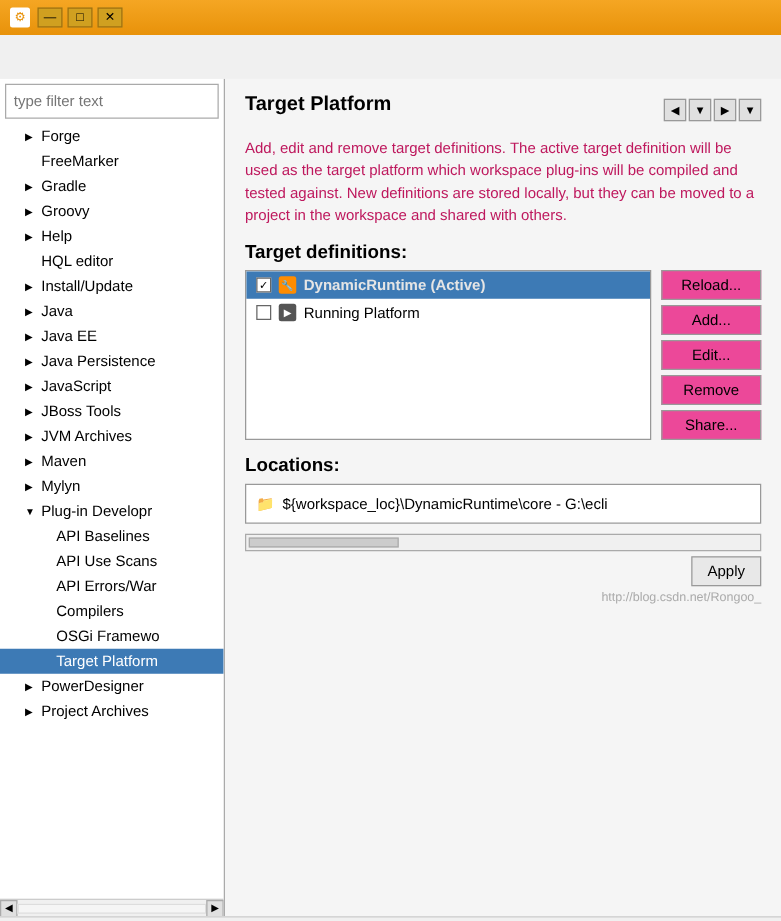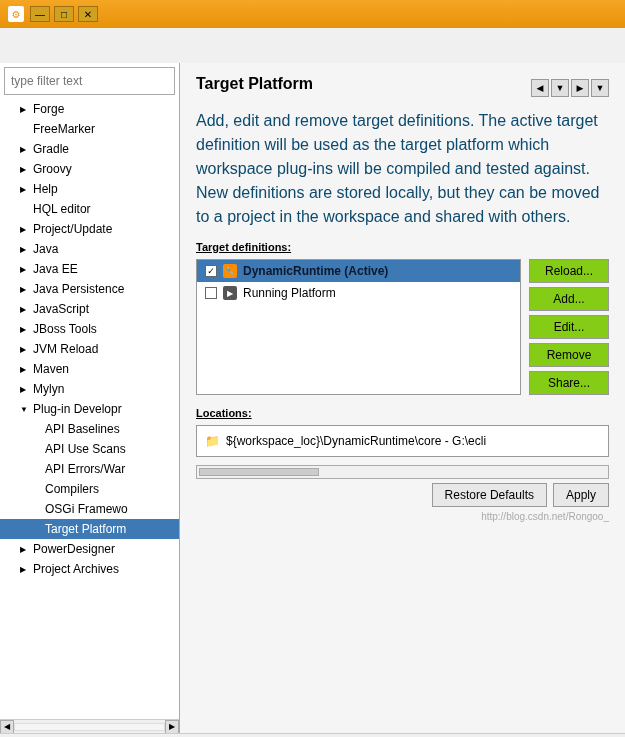--- a/index.html
+++ b/index.html
@@ -165,32 +165,31 @@
       background: #e0e0e0;
       border: 1px solid #999;
       display: flex;
       align-items: center;
       justify-content: center;
       cursor: pointer;
       font-size: 9px;
     }
 
     .description-text {
-      font-size: 16px;
-      color: #0c4a6e;
+      font-size: 12px;
+      color: #be185d;
       line-height: 1.5;
       margin-bottom: 12px;
     }
 
     .section-label {
-      font-size: 11px;
+      font-size: 15px;
       font-weight: bold;
       margin-bottom: 6px;
       color: #000;
-      text-decoration: underline;
     }
 
     
     .target-area {
       display: flex;
       gap: 8px;
       margin-bottom: 12px;
     }
 
     .target-list {
@@ -251,21 +250,21 @@
 
     .target-buttons {
       display: flex;
       flex-direction: column;
       gap: 4px;
       width: 80px;
     }
 
     .action-btn {
       padding: 4px 8px;
-      background: #84cc16;
+      background: #ec4899;
       border: 1px solid #999;
       cursor: pointer;
       font-size: 12px;
       text-align: center;
       width: 100%;
     }
 
     
     .locations-section { margin-bottom: 8px; }
 
@@ -421,21 +420,21 @@
         <div class="tree-item indent1">
           <span class="tree-arrow">▶</span>
           <span>Help</span>
         </div>
         <div class="tree-item indent1">
           <span class="tree-arrow"></span>
           <span>HQL editor</span>
         </div>
         <div class="tree-item indent1">
           <span class="tree-arrow">▶</span>
-          <span>Project/Update</span>
+          <span>Install/Update</span>
         </div>
         <div class="tree-item indent1">
           <span class="tree-arrow">▶</span>
           <span>Java</span>
         </div>
         <div class="tree-item indent1">
           <span class="tree-arrow">▶</span>
           <span>Java EE</span>
         </div>
         <div class="tree-item indent1">
@@ -445,21 +444,21 @@
         <div class="tree-item indent1">
           <span class="tree-arrow">▶</span>
           <span>JavaScript</span>
         </div>
         <div class="tree-item indent1">
           <span class="tree-arrow">▶</span>
           <span>JBoss Tools</span>
         </div>
         <div class="tree-item indent1">
           <span class="tree-arrow">▶</span>
-          <span>JVM Reload</span>
+          <span>JVM Archives</span>
         </div>
         <div class="tree-item indent1">
           <span class="tree-arrow">▶</span>
           <span>Maven</span>
         </div>
         <div class="tree-item indent1">
           <span class="tree-arrow">▶</span>
           <span>Mylyn</span>
         </div>
         <div class="tree-item indent1">
@@ -523,21 +522,21 @@
         <p class="description-text">Add, edit and remove target definitions.  The active target definition will be used as the target platform which workspace plug-ins will be compiled and tested against.  New definitions are stored locally, but they can be moved to a project in the workspace and shared with others.</p>
 
         <div class="section-label">Target definitions:</div>
 
         <div class="target-area">
           <div class="target-list">
 
             <div class="target-list-item selected">
               <div class="checkbox checked"></div>
               <div class="target-icon">🔧</div>
-              <span style="font-weight:bold; color:#0f172a;">DynamicRuntime (Active)</span>
+              <span style="font-weight:bold; color:#e5e5e5;">DynamicRuntime (Active)</span>
             </div>
 
             <div class="target-list-item">
               <div class="checkbox"></div>
               <div class="target-icon-run">▶</div>
               <span>Running Platform</span>
             </div>
           </div>
 
           <div class="target-buttons">
@@ -555,21 +554,20 @@
             <span class="location-icon">📁</span>
             <span>${workspace_loc}\DynamicRuntime\core - G:\ecli</span>
           </div>
         </div>
 
         <div class="scrollbar-h">
           <div class="scrollbar-h-thumb"></div>
         </div>
 
         <div class="restore-apply-row">
-          <button class="restore-apply-btn">Restore Defaults</button>
           <button class="restore-apply-btn">Apply</button>
         </div>
 
         <div style="text-align:right; color:#aaa; font-size:10px; margin-top:4px;">http://blog.csdn.net/Rongoo_</div>
       </div>
     </div>
   </div>
 
   <div class="bottom-bar">
     <div class="help-icon">?</div>

